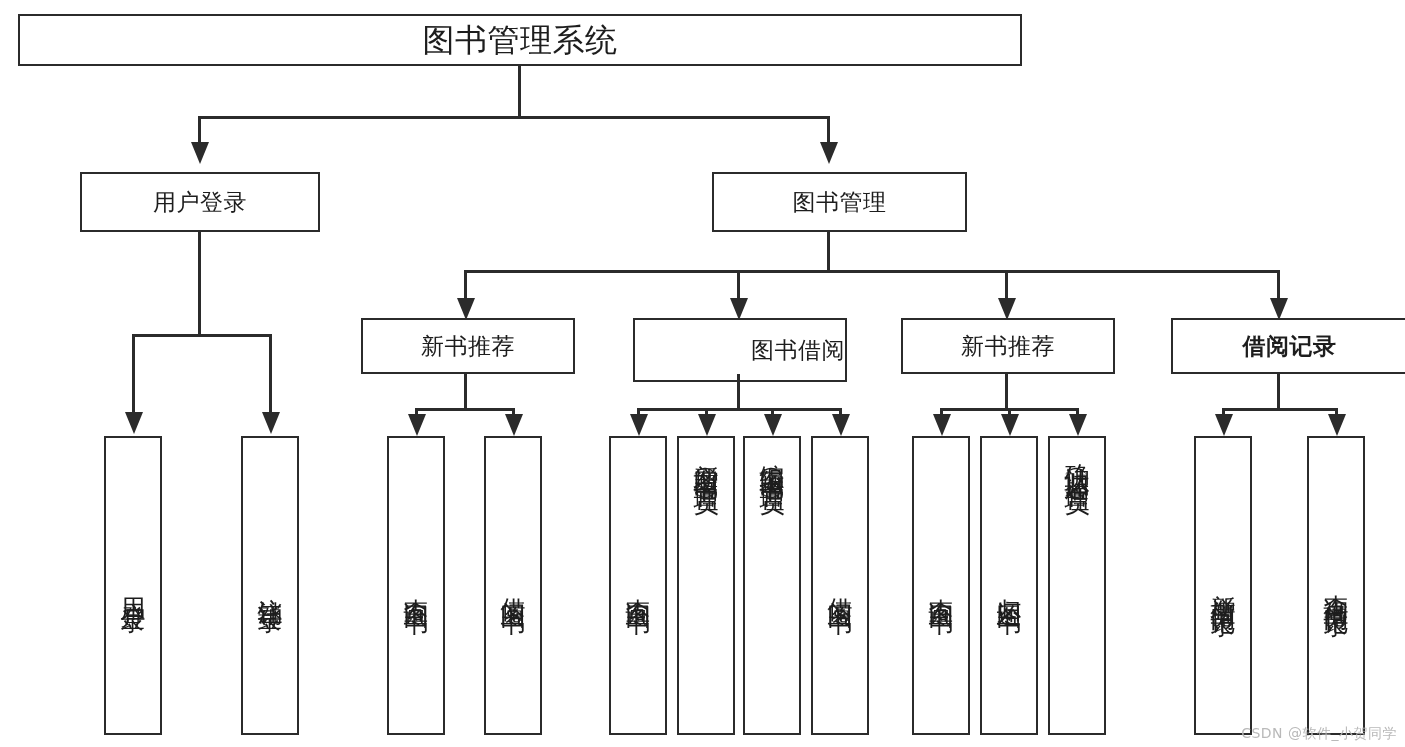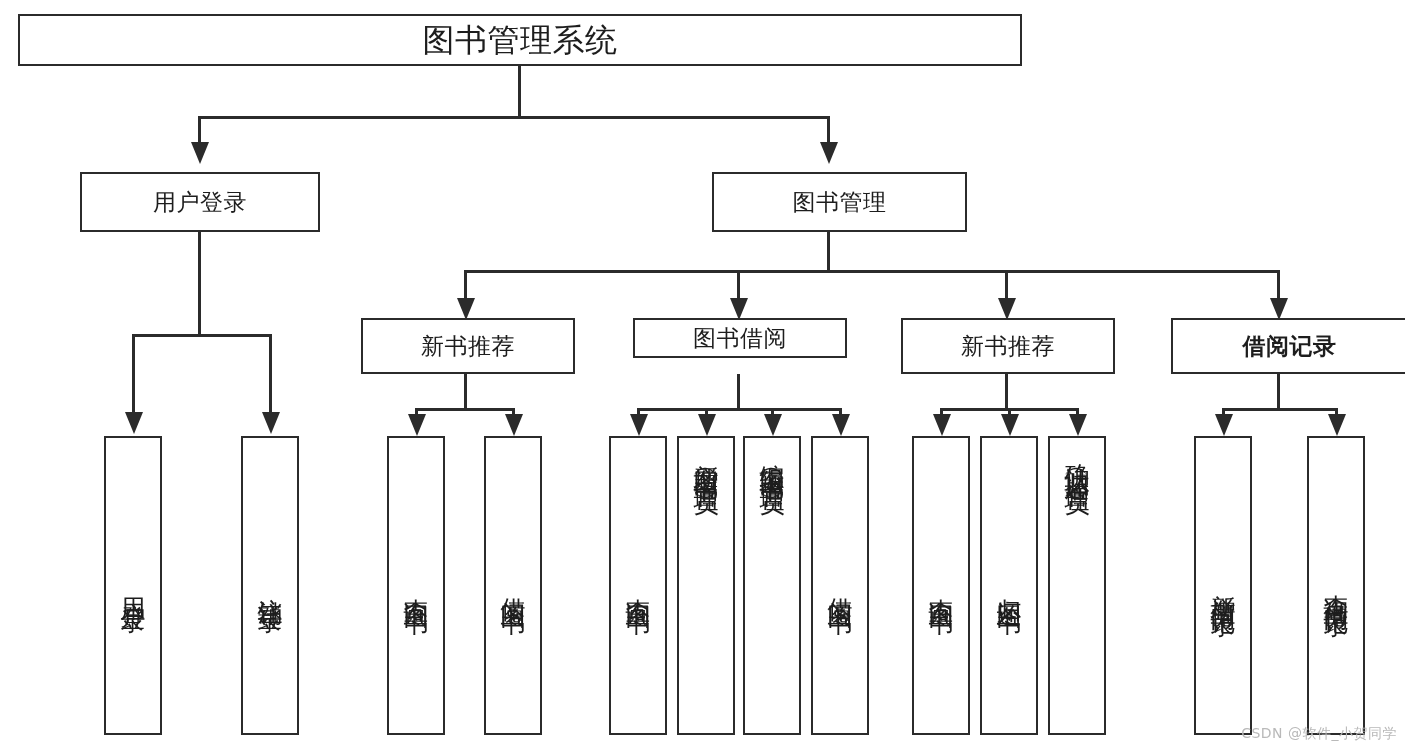--- a/index.html
+++ b/index.html
@@ -127,21 +127,21 @@
   <div class="vline" style="left:737px; top:270px; height:30px;"></div>
   <div class="arrow" style="left:730px; top:298px;"></div>
   <div class="vline" style="left:1005px; top:270px; height:30px;"></div>
   <div class="arrow" style="left:998px; top:298px;"></div>
   <div class="vline" style="left:1277px; top:270px; height:30px;"></div>
   <div class="arrow" style="left:1270px; top:298px;"></div>
 
   <div class="node horiz" style="left:361px; top:318px; width:214px; height:56px;">
     <span class="node-label">新书推荐</span>
   </div>
-  <div class="node horiz" style="left:633px; top:318px; width:214px; height:40px;">
+  <div class="node horiz" style="left:633px; top:318px; width:214px; height:64px;justify-content:flex-end;">
     <span class="node-label">图书借阅</span>
   </div>
   <div class="node horiz" style="left:901px; top:318px; width:214px; height:56px;">
     <span class="node-label">新书推荐</span>
   </div>
   <div class="node horiz" style="left:1171px; top:318px; width:237px; height:56px;font-weight:bold;">
     <span class="node-label">借阅记录</span>
   </div>
 
   <div class="vline" style="left:464px; top:374px; height:36px;"></div>

